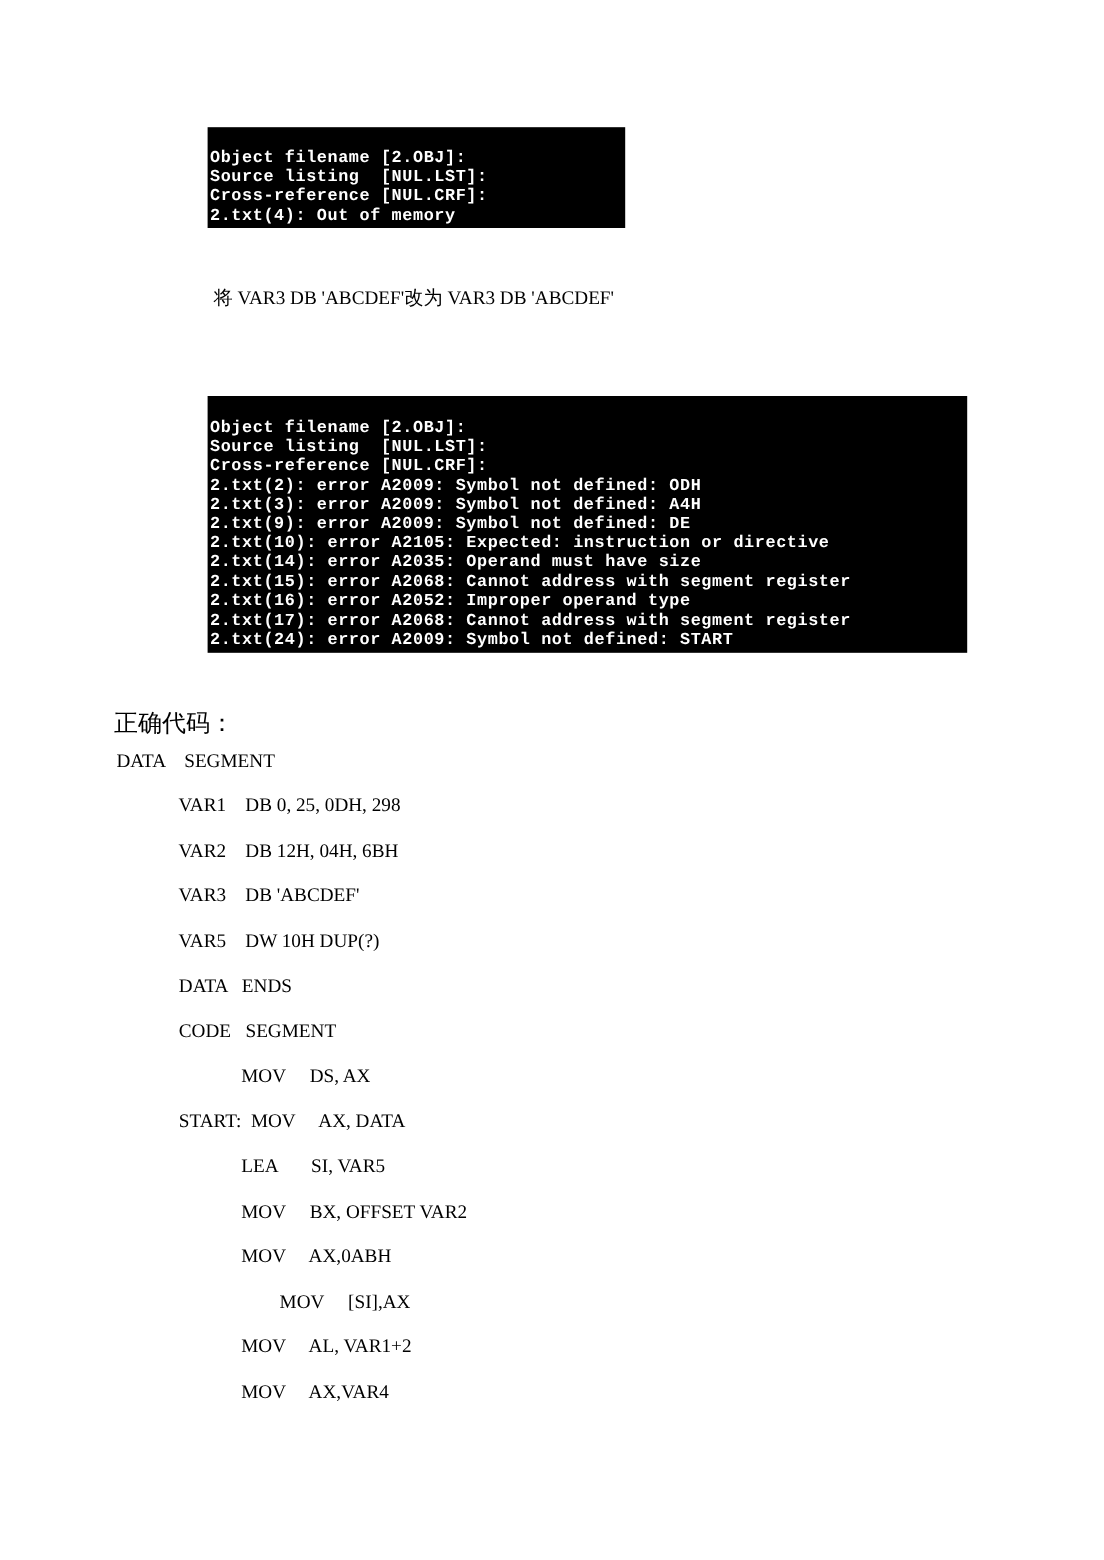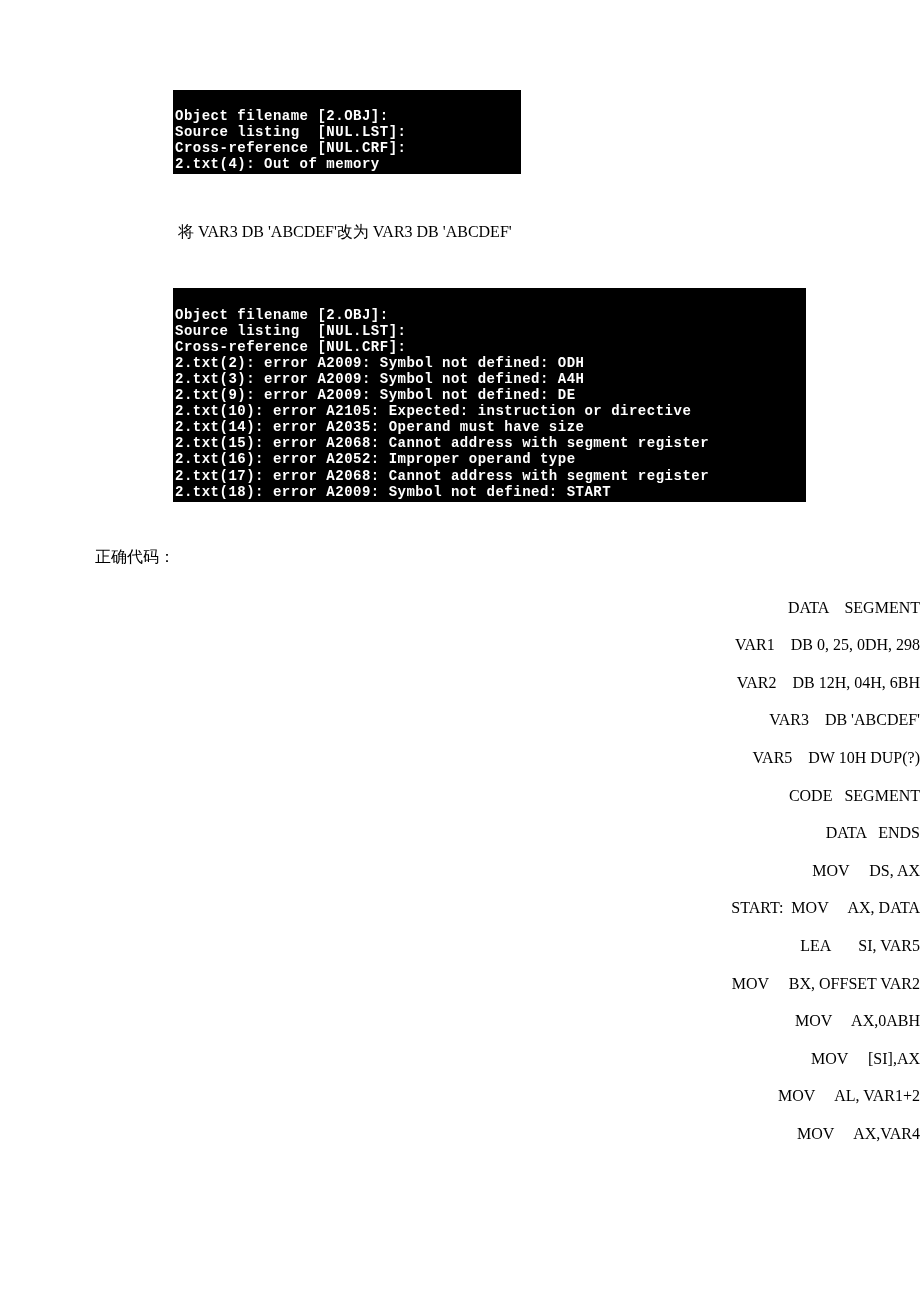--- a/index.html
+++ b/index.html
@@ -21,49 +21,48 @@
     .terminal {
       background: #000000;
       color: #ffffff;
       font-family: "Courier New", monospace;
       font-size: 14px;
       font-weight: bold;
       line-height: 1.15;
       white-space: pre;
       padding: 2px;
       letter-spacing: 0.5px;
+      margin-top: 16px;
     }
     .terminal1 {
       margin-left: 173px;
       width: 348px;
       margin-bottom: 48px;
     }
     .terminal2 {
       margin-left: 173px;
       width: 633px;
       margin-bottom: 45px;
     }
     .text-note {
       margin-left: 178px;
       font-size: 16px;
-      margin-bottom: 45px;
+      margin-bottom: 71px;
     }
     .section-header {
       margin-left: 95px;
-      font-size: 16px;
-      margin-bottom: 21px;
+      font-size: 20px;
     }
     .code-block {
       margin-left: 97px;
       font-size: 16px;
       line-height: 2.35;
     }
     .code-line {
       white-space: pre;
-      text-align: right;
     }
   </style>
 </head>
 <body>
 
 <div class="content">
 
   <div class="terminal terminal1">
 <span>Object filename [2.OBJ]:</span>
 <span>Source listing  [NUL.LST]:</span>
@@ -78,33 +77,33 @@
 <span>Source listing  [NUL.LST]:</span>
 <span>Cross-reference [NUL.CRF]:</span>
 <span>2.txt(2): error A2009: Symbol not defined: ODH</span>
 <span>2.txt(3): error A2009: Symbol not defined: A4H</span>
 <span>2.txt(9): error A2009: Symbol not defined: DE</span>
 <span>2.txt(10): error A2105: Expected: instruction or directive</span>
 <span>2.txt(14): error A2035: Operand must have size</span>
 <span>2.txt(15): error A2068: Cannot address with segment register</span>
 <span>2.txt(16): error A2052: Improper operand type</span>
 <span>2.txt(17): error A2068: Cannot address with segment register</span>
-<span>2.txt(18): error A2009: Symbol not defined: START</span>
+<span>2.txt(24): error A2009: Symbol not defined: START</span>
 </div>
 
   <div class="section-header">正确代码：</div>
 
   <div class="code-block">
     <div class="code-line">DATA    SEGMENT</div>
     <div class="code-line">             VAR1    DB 0, 25, 0DH, 298</div>
     <div class="code-line">             VAR2    DB 12H, 04H, 6BH</div>
     <div class="code-line">             VAR3    DB 'ABCDEF'</div>
     <div class="code-line">             VAR5    DW 10H DUP(?)</div>
+    <div class="code-line">             DATA   ENDS</div>
     <div class="code-line">             CODE   SEGMENT</div>
-    <div class="code-line">             DATA   ENDS</div>
     <div class="code-line">                          MOV     DS, AX</div>
     <div class="code-line">             START:  MOV     AX, DATA</div>
     <div class="code-line">                          LEA       SI, VAR5</div>
     <div class="code-line">                          MOV     BX, OFFSET VAR2</div>
     <div class="code-line">                          MOV     AX,0ABH</div>
     <div class="code-line">                                  MOV     [SI],AX</div>
     <div class="code-line">                          MOV     AL, VAR1+2</div>
     <div class="code-line">                          MOV     AX,VAR4</div>
   </div>
 

